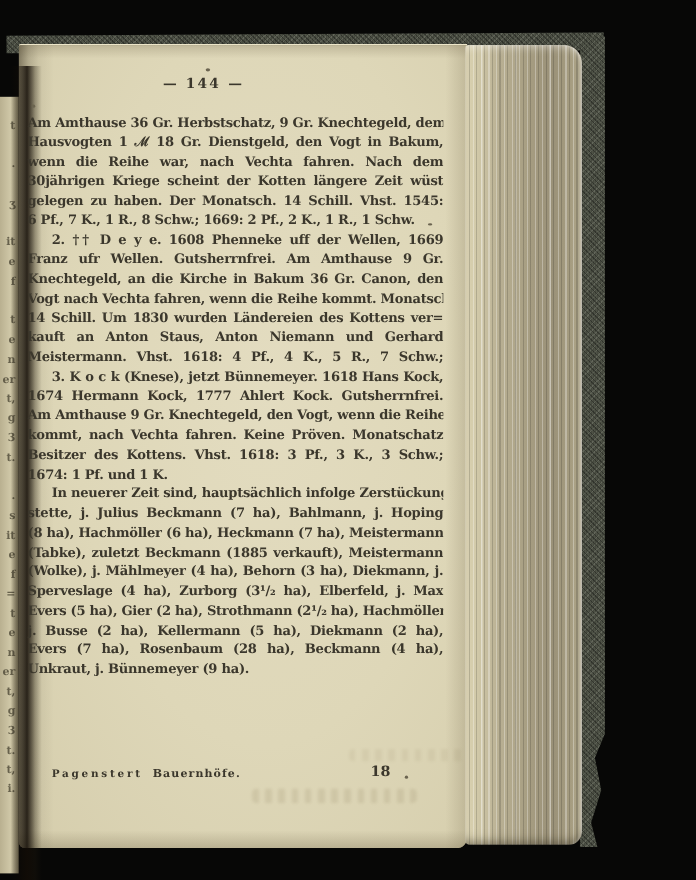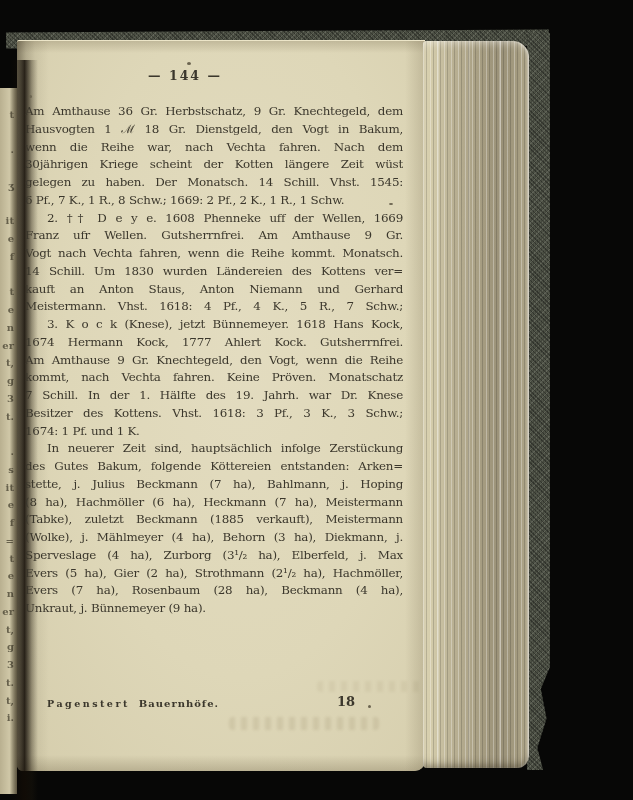--- a/index.html
+++ b/index.html
@@ -62,21 +62,21 @@
     pointer-events:none;
   }
   
   .page-number{
     position:absolute;left:25px;top:68px;width:320px;
     text-align:center;font-size:12.5px;font-weight:bold;letter-spacing:2px;
     color:var(--ink,#3b372c);
   }
   .body-text{position:absolute;left:25px;top:103px;width:378px;color:var(--ink,#3b372c);}
   .line{
-    height:17.75px;line-height:17.75px;font-size:11.9px;font-weight:normal;
+    height:17.75px;line-height:17.75px;font-size:11.9px;font-weight:bold;
     letter-spacing:-.25px;white-space:nowrap;overflow:hidden;
     text-align:justify;text-align-last:justify;
   }
   .line.last{text-align-last:left;}
   .line.indent{padding-left:22px;}
   .footer{position:absolute;left:25px;top:694px;width:378px;color:var(--ink,#3b372c);}
   .footer-sig{position:absolute;left:22px;top:4px;font-weight:bold;font-size:9.5px;white-space:nowrap;}
   .sig-author{letter-spacing:2.5px;text-align:center;}
   .sig-title{letter-spacing:1px;margin-left:9px;font-size:10px;}
   .footer-num{position:absolute;left:290px;top:0;width:40px;text-align:right;font-size:13px;font-weight:bold;}
@@ -154,39 +154,39 @@
 
   <div class="body-text">
       <div class="line">Am Amthause 36 Gr. Herbstschatz, 9 Gr. Knechtegeld, dem</div>
       <div class="line">Hausvogten 1 ℳ 18 Gr. Dienstgeld, den Vogt in Bakum,</div>
       <div class="line">wenn die Reihe war, nach Vechta fahren. Nach dem</div>
       <div class="line">30jährigen Kriege scheint der Kotten längere Zeit wüst</div>
       <div class="line">gelegen zu haben. Der Monatsch. 14 Schill. Vhst. 1545:</div>
       <div class="line last">6 Pf., 7 K., 1 R., 8 Schw.; 1669: 2 Pf., 2 K., 1 R., 1 Schw.</div>
       <div class="line indent">2. †† D e y e. 1608 Phenneke uff der Wellen, 1669</div>
       <div class="line">Franz ufr Wellen. Gutsherrnfrei. Am Amthause 9 Gr.</div>
+      <div class="line">Knechtegeld, an die Kirche in Bakum 36 Gr. Canon, den</div>
       <div class="line">Vogt nach Vechta fahren, wenn die Reihe kommt. Monatsch.</div>
       <div class="line">14 Schill. Um 1830 wurden Ländereien des Kottens ver=</div>
       <div class="line">kauft an Anton Staus, Anton Niemann und Gerhard</div>
       <div class="line">Meistermann. Vhst. 1618: 4 Pf., 4 K., 5 R., 7 Schw.;</div>
       <div class="line indent">3. K o c k (Knese), jetzt Bünnemeyer. 1618 Hans Kock,</div>
       <div class="line">1674 Hermann Kock, 1777 Ahlert Kock. Gutsherrnfrei.</div>
       <div class="line">Am Amthause 9 Gr. Knechtegeld, den Vogt, wenn die Reihe</div>
       <div class="line">kommt, nach Vechta fahren. Keine Pröven. Monatschatz</div>
-      <div class="line">7 Schill. In der 1. Hälfte des 19. Jahrh. war Dr. Knese</div>
       <div class="line">Besitzer des Kottens. Vhst. 1618: 3 Pf., 3 K., 3 Schw.;</div>
       <div class="line last">1674: 1 Pf. und 1 K.</div>
       <div class="line indent">In neuerer Zeit sind, hauptsächlich infolge Zerstückung</div>
-      <div class="line">des Gutes Bakum, folgende Köttereien entstanden: Arken=</div>
       <div class="line">stette, j. Julius Beckmann (7 ha), Bahlmann, j. Hoping</div>
       <div class="line">(8 ha), Hachmöller (6 ha), Heckmann (7 ha), Meistermann</div>
       <div class="line">(Tabke), zuletzt Beckmann (1885 verkauft), Meistermann</div>
       <div class="line">(Wolke), j. Mählmeyer (4 ha), Behorn (3 ha), Diekmann, j.</div>
       <div class="line">Sperveslage (4 ha), Zurborg (3¹/₂ ha), Elberfeld, j. Max</div>
       <div class="line">Evers (5 ha), Gier (2 ha), Strothmann (2¹/₂ ha), Hachmöller,</div>
+      <div class="line">j. Busse (2 ha), Kellermann (5 ha), Diekmann (2 ha),</div>
       <div class="line">Evers (7 ha), Rosenbaum (28 ha), Beckmann (4 ha),</div>
       <div class="line last">Unkraut, j. Bünnemeyer (9 ha).</div>
     </div>
 
   <div class="footer">
     <div class="footer-sig">
       <span class="sig-author">Pagenstert</span><span class="sig-title">Bauernhöfe.</span>
     </div>
     <div class="footer-num">18</div>
   </div>

